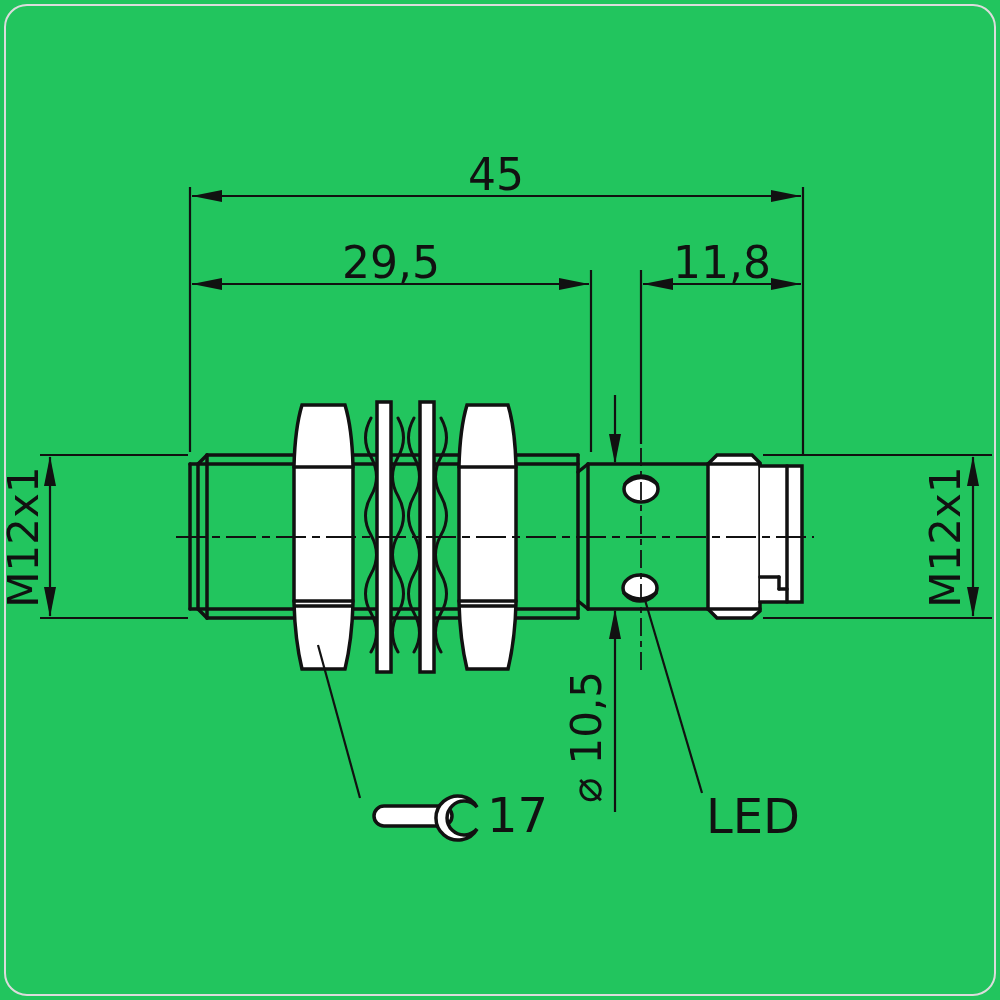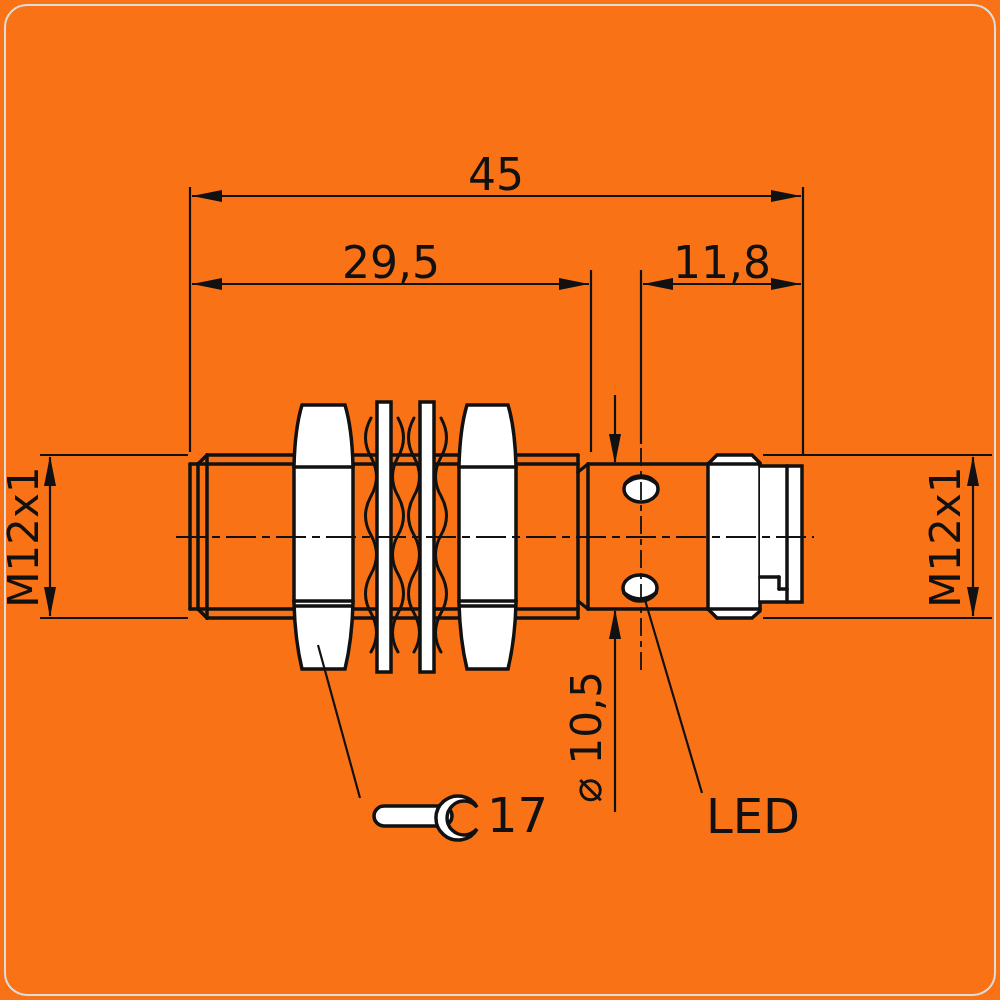--- a/index.html
+++ b/index.html
@@ -1,16 +1,16 @@
 <!DOCTYPE html>
 <html><head>
 <meta charset="utf-8">
 <style>
   html,body{margin:0;padding:0;background:#ffffff;}
-  .stage{position:relative;width:1000px;height:1000px;background:#f97316;overflow:hidden;
+  .stage{position:relative;width:1000px;height:1000px;background:#22c55e;overflow:hidden;
          font-family:"DejaVu Sans","Liberation Sans",sans-serif;}
   svg{display:block;}
   svg text{font-family:"DejaVu Sans","Liberation Sans",sans-serif;fill:#111;}
 </style>
 </head>
 <body>
 
 <div class="stage">
 <svg width="1000" height="1000" viewBox="0 0 1000 1000">
 

